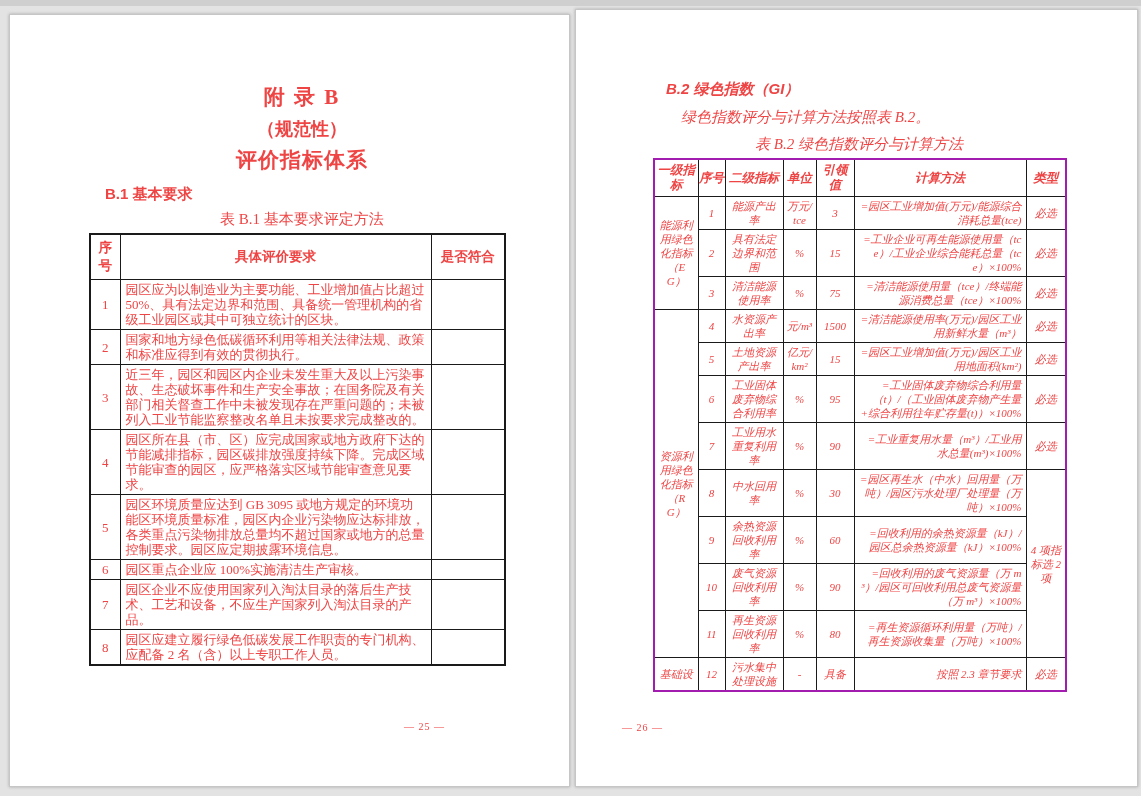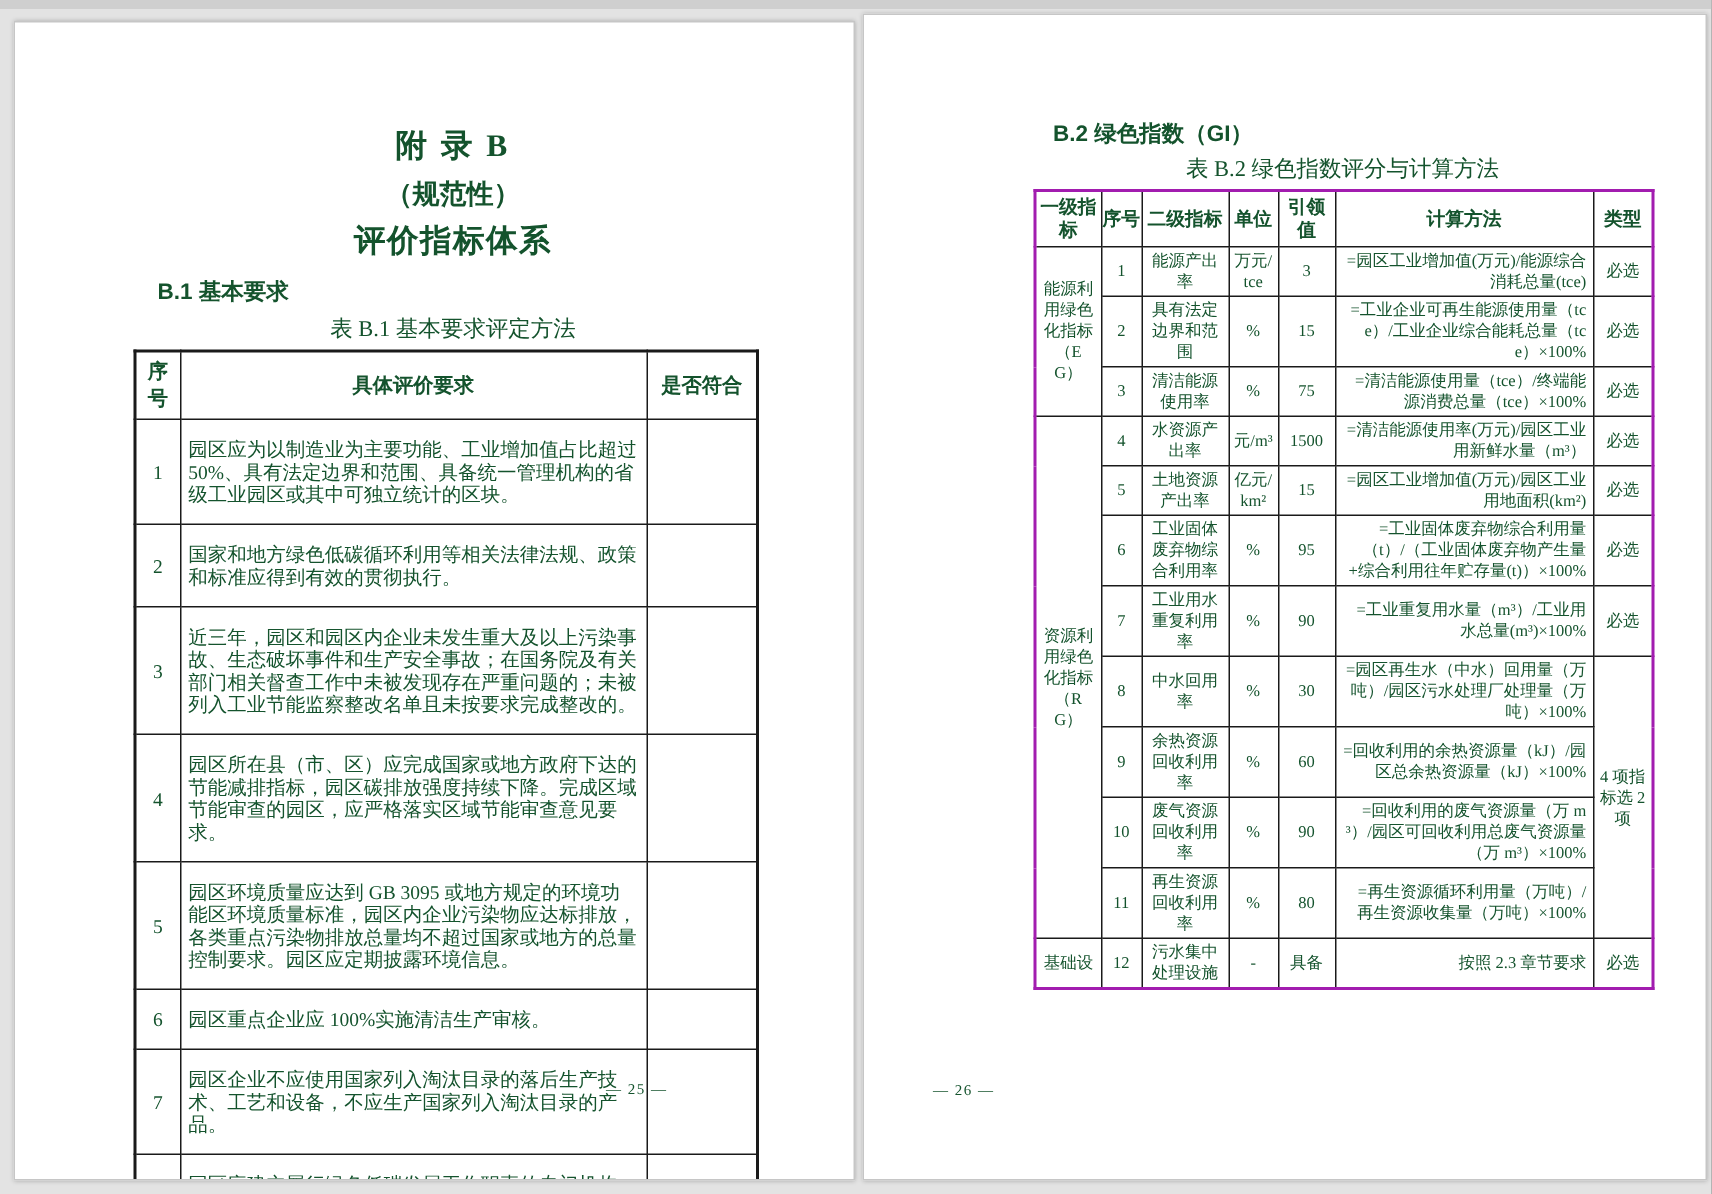--- a/index.html
+++ b/index.html
@@ -1,20 +1,20 @@
 <!DOCTYPE html>
 <html><head>
 <meta charset="utf-8">
 <style>
   html,body { margin:0; padding:0; background:#8f8f8f; }
   .canvas {
     position:relative; width:1141px; height:796px;
     background:#e3e3e3; overflow:hidden;
     font-family:"Liberation Serif","DejaVu Serif",serif;
-    color:#14532d;
+    color:#ef4444;
   }
   .canvas::before{ content:""; position:absolute; left:0; top:0; width:1141px; height:6px; background:#cfcfcf; }
   .page {
     position:absolute; background:#ffffff;
     border:1px solid #c6c6c6;
     box-shadow:0 0 3px rgba(0,0,0,.25);
     overflow:hidden;
   }
   .page-left  { left:9px;  top:14px; width:559px; height:771px; }
   .page-right { left:575px; top:9px; width:561px; height:776px; }
@@ -33,28 +33,28 @@
   .para .ln1 { text-indent:2em; }
   .tbl-caption { text-align:center; font-size:15px; margin:5px 0 4px; }
 
   table { border-collapse:collapse; table-layout:fixed; }
   .tb1 { width:415px; border:2px solid #1a1a1a; }
   .tb1 th, .tb1 td { border:1px solid #1a1a1a; vertical-align:middle; }
   .tb1 th {
     font-family:"Liberation Sans","DejaVu Sans",sans-serif;
     font-size:13.5px; font-weight:bold; padding:4px 2px; text-align:center;
   }
-  .tb1 td { font-size:13px; line-height:15px; padding:12px 5px; word-break:break-all; }
+  .tb1 td { font-size:13px; line-height:15px; padding:2px 5px; word-break:break-all; }
   .tb1 td.c-no { text-align:center; padding:2px 1px; }
   .pagenum { position:absolute; font-size:10px; letter-spacing:1px; width:120px; }
   .pl-num { left:394px; top:706px; }
   .pr-num { left:46px;  top:712px; }
 
   
-  .pr-inner { padding:70px 0 0 111px; }
+  .pr-inner { padding:70px 0 0 75px;font-style:italic; }
   .pr-inner .sec-heading { margin:0 0 4px 15px; }
   .pr-inner .para { margin-bottom:2px; }
   .pr-inner .tbl-caption { width:412px; margin:3px 0 4px 2px; }
   .tb2 { width:412px; border:2px solid #a21caf; margin-left:2px; }
   .tb2 th, .tb2 td { border:1px solid #1a1a1a; vertical-align:middle; }
   .tb2 th {
     font-family:"Liberation Sans","DejaVu Sans",sans-serif;
     font-size:12.5px; font-weight:bold; padding:3px 0; text-align:center; line-height:15px;
     word-break:break-all;
   }
@@ -136,20 +136,23 @@
           </tr>
         </tbody>
       </table>
     </div>
     <div class="pagenum pl-num">— 25 —</div>
   </div>
 
   <div class="page page-right">
     <div class="pr-inner">
       <div class="sec-heading">B.2 绿色指数（GI）</div>
+      <div class="para">
+        <div class="ln1">绿色指数评分与计算方法按照表 B.2。</div>
+      </div>
       <div class="tbl-caption">表 B.2 绿色指数评分与计算方法</div>
 
       <table class="tb2">
         <colgroup>
           <col style="width:44px">
             <col style="width:27px">
             <col style="width:58px">
           <col style="width:33px">
             <col style="width:38px">
             <col style="width:172px">

